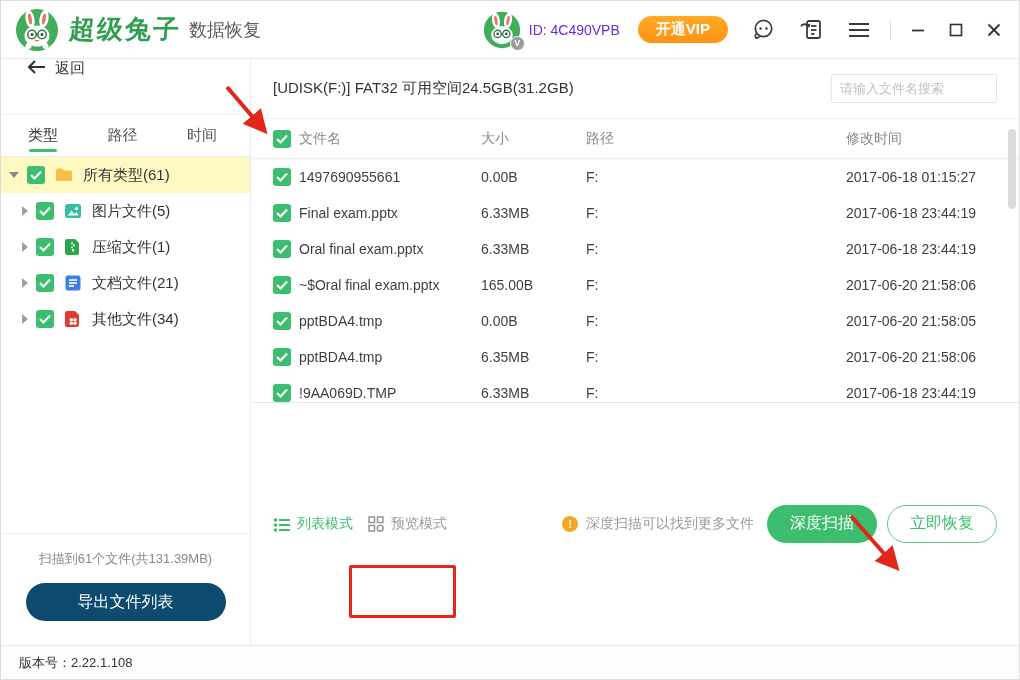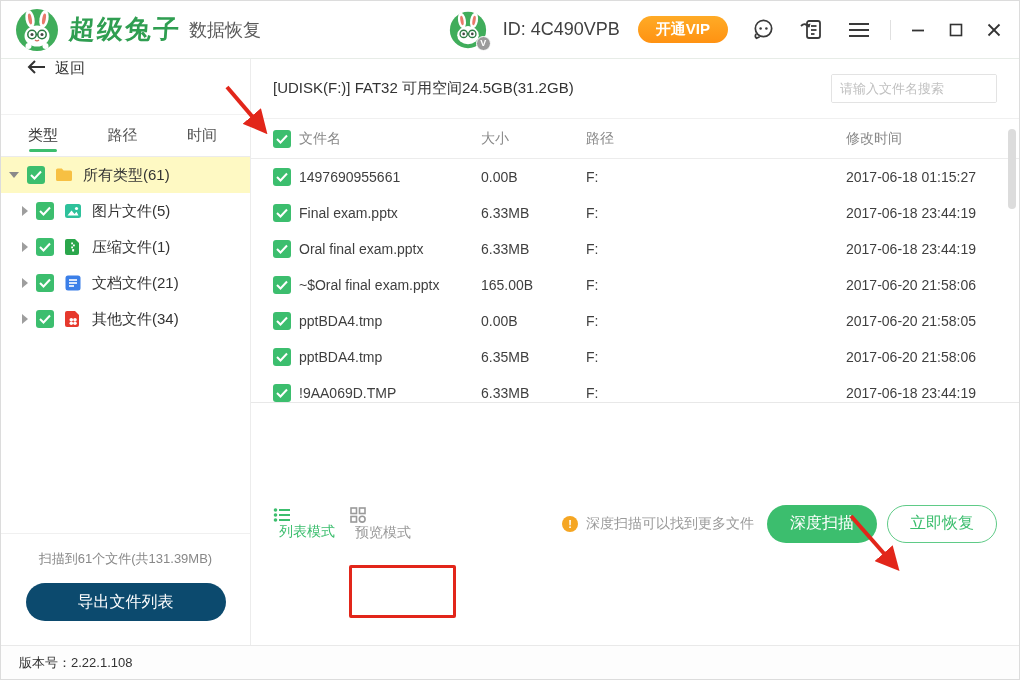--- a/index.html
+++ b/index.html
@@ -7,21 +7,21 @@
   .window { position:relative; width:1020px; height:680px; background:#fff; overflow:hidden; border:1px solid #dcdcdc; display:flex; flex-direction:column; }
 
   
   .titlebar { height:58px; flex:none; display:flex; align-items:center; padding:0 14px; border-bottom:1px solid #e7ece7; background:#fff; }
   .logo { width:44px; height:44px; flex:none; }
   .brand { margin-left:10px; font-size:26px; font-weight:bold; color:#2f9e51; letter-spacing:2px; transform:skewX(-4deg); }
   .product { margin-left:8px; font-size:18px; color:#5a5a5a; }
   .titlebar-right { margin-left:auto; display:flex; align-items:center; }
   .avatar-wrap { position:relative; width:38px; height:38px; }
   .avatar-badge { position:absolute; right:-4px; bottom:-2px; width:15px; height:15px; background:#9b9b9b; border:1.5px solid #fff; border-radius:50%; color:#fff; font-size:9px; font-weight:bold; display:flex; align-items:center; justify-content:center; }
-  .uid { margin-left:16px; font-size:18px; color:#404040; }
+  .uid { margin-left:8px; font-size:14px; color:#6d28d9; }
   .vip-btn { margin-left:18px; height:27px; padding:0 18px; border-radius:14px; background:linear-gradient(180deg,#ffab26,#ff9212); color:#fff; font-size:15px; font-weight:bold; display:flex; align-items:center; cursor:pointer; }
   .tb-icon { margin-left:22px; width:26px; height:26px; display:flex; align-items:center; justify-content:center; cursor:pointer; }
   .tb-sep { width:1px; height:20px; background:#e0e0e0; margin-left:18px; }
   .win-btn { margin-left:16px; width:22px; height:22px; display:flex; align-items:center; justify-content:center; cursor:pointer; }
 
   
   .content { flex:1; display:flex; min-height:0; }
 
   
   .sidebar { width:250px; flex:none; border-right:1px solid #ececec; display:flex; flex-direction:column; background:#fff; }
@@ -59,21 +59,21 @@
   .col-path { width:260px; }
   .col-time { flex:1; }
   .tbody { flex:1; overflow:hidden; }
   .trow { height:36px; display:flex; align-items:center; padding-left:22px; }
   .trow .cell { font-size:14px; color:#3f3f3f; white-space:nowrap; overflow:hidden; }
 
   .scrollbar { position:absolute; right:3px; top:64px; width:8px; height:490px; }
   .scroll-thumb { position:absolute; top:6px; left:0; width:8px; height:80px; background:#dcdcdc; border-radius:4px; }
 
   .main-footer { flex:1; border-top:1px solid #e8e8e8; display:flex; align-items:center; padding:0 22px; }
-  .mode-btn { display:flex; align-items:flex-start; cursor:pointer;flex-direction:column; }
+  .mode-btn { display:flex; align-items:flex-end; cursor:pointer; }
   .mode-btn span { margin-left:6px; font-size:14px; }
   .mode-list span { color:#3cbe6e; }
   .mode-preview { margin-left:14px; }
   .mode-preview span { color:#9a9a9a; }
   .warn-group { margin-left:auto; display:flex; align-items:center; }
   .warn-icon { width:16px; height:16px; border-radius:50%; background:#f5a623; color:#fff; font-size:11px; font-weight:bold; display:flex; align-items:center; justify-content:center; }
   .warn-text { margin-left:8px; font-size:14px; color:#9a9a9a; }
   .btn { height:38px; width:110px; border-radius:19px; display:flex; align-items:center; justify-content:center; font-size:16px; cursor:pointer; flex:none; }
   .btn-deep { margin-left:13px; background:#3cbe6e; color:#fff; }
   .btn-recover { margin-left:10px; background:#fff; border:1px solid #5fcb87; color:#3cbe6e; }

